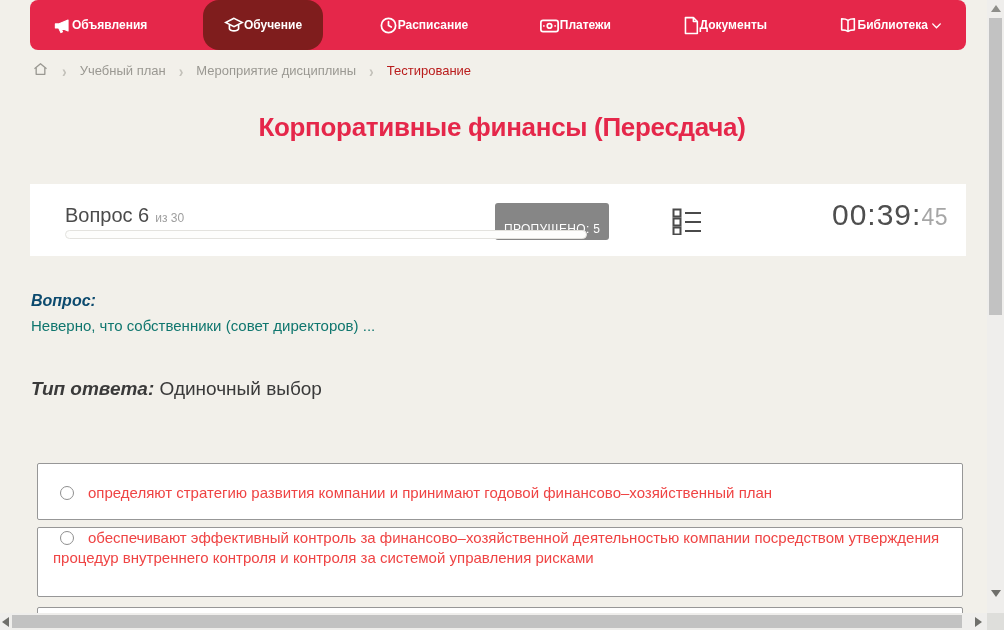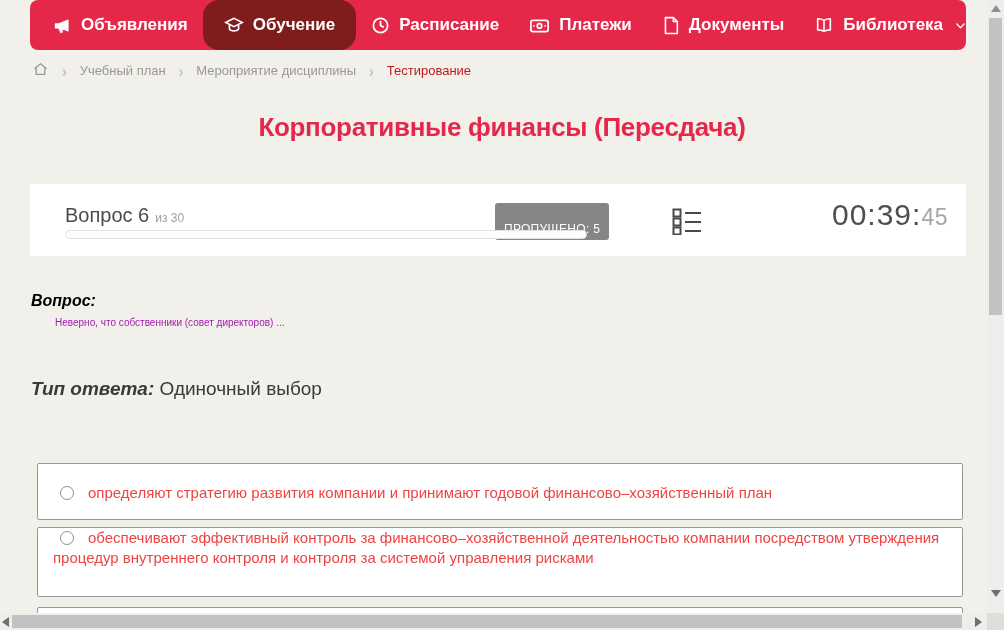--- a/index.html
+++ b/index.html
@@ -4,22 +4,22 @@
 <style>
   * { margin:0; padding:0; box-sizing:border-box; }
   html,body { width:1004px; height:630px; overflow:hidden; }
   body { font-family:"Liberation Sans", sans-serif; background:#f2f0ea; position:relative; }
   #screen { position:absolute; inset:0; width:1004px; height:630px; background:#f2f0ea; overflow:hidden; }
 
   
   .navbar { position:absolute; left:30px; top:0; width:936px; height:50px;
             background:#e5274a; border-radius:8px; display:flex; align-items:center;
             justify-content:space-between; padding:0 8px; }
-  .nav-item { display:flex; align-items:center; gap:9px; height:50px; padding:0 15px;
-              color:#fff; font-size:17px; font-weight:bold; cursor:pointer; white-space:nowrap;justify-content:space-between; }
+  .nav-item { display:flex; align-items:center; height:50px; padding:0 15px;
+              color:#fff; font-size:12px; font-weight:bold; cursor:pointer; white-space:nowrap;justify-content:space-between; }
   .nav-item.active { background:#7f1d1d; border-radius:16px; padding:0 21px; }
   .nav-item svg { display:block; }
   .chev-down { margin-left:2px; }
 
   
   .breadcrumb { position:absolute; left:32px; top:61px; display:flex; align-items:center;
                 gap:13px; font-size:13px; color:#9a9892; }
   .crumb { cursor:pointer; }
   .crumb-sep { color:#c3c1ba; font-size:14px; font-weight:bold; transform:scaleY(1.2); }
   .crumb-current { color:#b91c1c; }
@@ -39,22 +39,22 @@
               border:1px solid #e3e2de; border-radius:5px; background:#fdfdfc; overflow:hidden; }
   .progress-fill { height:100%; width:0%; background:#cfcfcb; border-radius:5px; }
   .qlist-btn { position:absolute; left:641px; top:24px; width:32px; height:28px; cursor:pointer;
                background:none; border:none; }
   .timer { position:absolute; right:18px; top:14px; font-size:30px; color:#4e4e4e;
            letter-spacing:1px; font-weight:400; }
   .timer .sec { font-size:23px; color:#a6a6a6; letter-spacing:0.5px; }
 
   
   .q-label { position:absolute; left:31px; top:292px; font-size:16px; font-weight:bold;
-             font-style:italic; color:#000000;text-align:center; }
-  .q-text { position:absolute; left:31px; top:317px; font-size:10px; color:#a21caf;margin-left:24px; }
+             font-style:italic; color:#0c4a6e;text-align:center; }
+  .q-text { position:absolute; left:31px; top:317px; font-size:15px; color:#0f766e; }
   .q-type { position:absolute; left:31px; top:378px; font-size:19px; color:#3a3a3a; }
   .q-type b { font-style:italic; }
 
   
   .opt { position:absolute; left:37px; width:926px; background:#fff; border:1px solid #979797;
          border-radius:2px; font-size:15px; color:#ef4444; line-height:20px; cursor:pointer; }
   .opt-1 { top:463px; height:57px; padding:19px 15px 0; }
   .opt-2 { top:527px; height:70px; padding:0 15px 0; }
   .opt-3 { top:607px; height:40px; padding:12px 15px 0; }
   .radio { display:inline-block; width:14px; height:14px; border:1px solid #8f8f8f;

